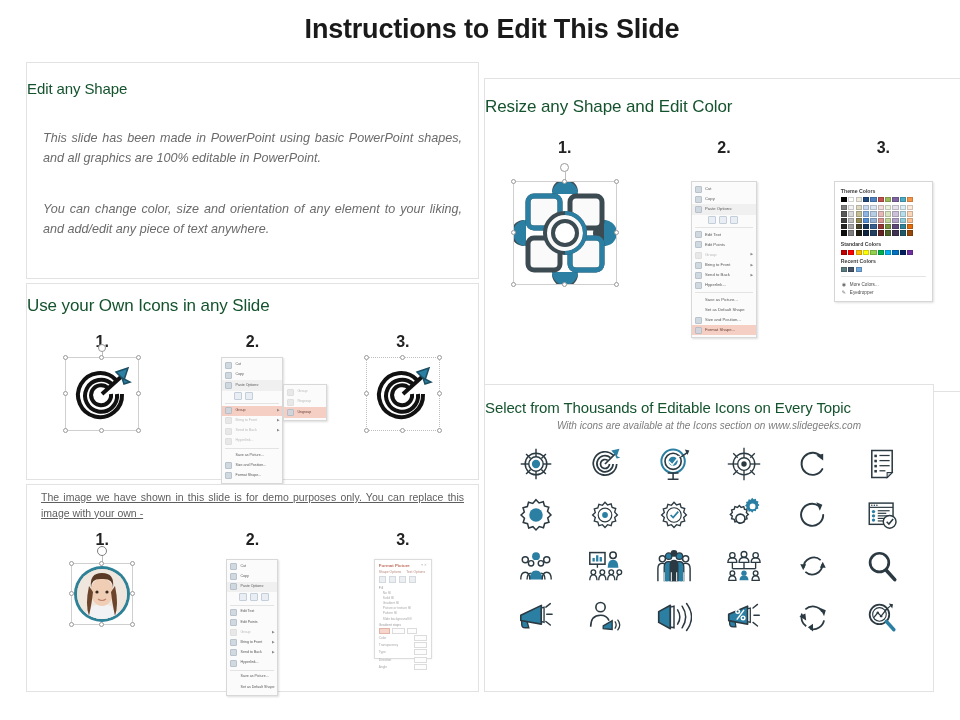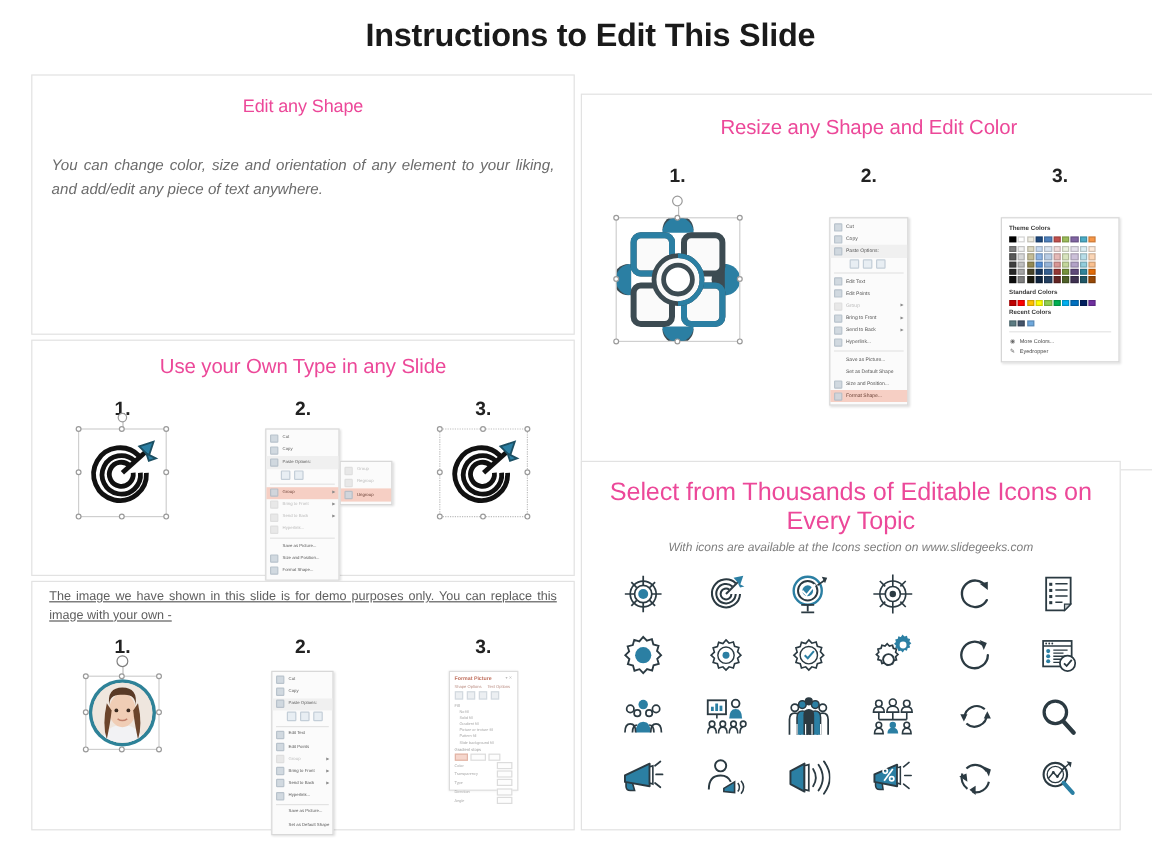--- a/index.html
+++ b/index.html
@@ -29,26 +29,25 @@
     border:1px solid #e2e2e2;
     box-sizing:border-box;
   }
   #panel-edit-shape   {left:26px;  top:62px;  width:453px; height:217px;}
   #panel-own-icons    {left:26px;  top:283px; width:453px; height:197px;}
   #panel-replace-image{left:26px;  top:484px; width:453px; height:208px;}
   #panel-resize-shape {left:484px; top:62px;  width:480px; height:314px;margin-top:16px;}
   #panel-icons-topic  {left:484px; top:384px; width:450px; height:308px;}
 
   .panel-heading{
-    text-align:center;
-    font-size:15px;font-weight:400;color:#ec4899;
+    font-size:15px;font-weight:400;color:#14532d;
     letter-spacing:-0.1px;
   }
   .panel-heading.lg{font-size:17px;}
-  .panel-heading.xl{font-size:21px;}
+  .panel-heading.xl{font-size:15px;}
 
   .panel-body-text{
     font-style:italic;color:#6b6b6b;
     font-size:12.6px;line-height:1.55;
     text-align:justify;
   }
   .panel-sub{
     font-style:italic;color:#7d7d7d;
     font-size:10px;text-align:center;
   }
@@ -161,25 +160,26 @@
 </style>
 </head>
 <body>
 
 <div class="slide">
 
   <div class="slide-title">Instructions to Edit This Slide</div>
 
   <div class="panel" id="panel-edit-shape">
     <div class="panel-heading" style="margin-top:17px;">Edit any Shape</div>
+    <div class="panel-body-text" style="margin:32px 16px 0 16px;">This slide has been made in PowerPoint using basic PowerPoint shapes, and all graphics are 100% editable in PowerPoint.</div>
     <div class="panel-body-text" style="margin:32px 16px 0 16px;">You can change color, size and orientation of any element to your liking, and add/edit any piece of text anywhere.</div>
   </div>
 
   <div class="panel" id="panel-own-icons">
-    <div class="panel-heading lg" style="margin-top:12px;">Use your Own Type in any Slide</div>
+    <div class="panel-heading lg" style="margin-top:12px;">Use your Own Icons in any Slide</div>
 
     <div class="steps" style="margin-top:17px;">
 
       <div class="step">
         <div class="step-num">1.</div>
         <div class="step-figure">
           <div class="sel-frame" style="width:74px;height:74px;">
             <div class="rot-stem"></div><div class="rot-handle"></div>
             <span class="h tl"></span>
             <span class="h tm"></span>

